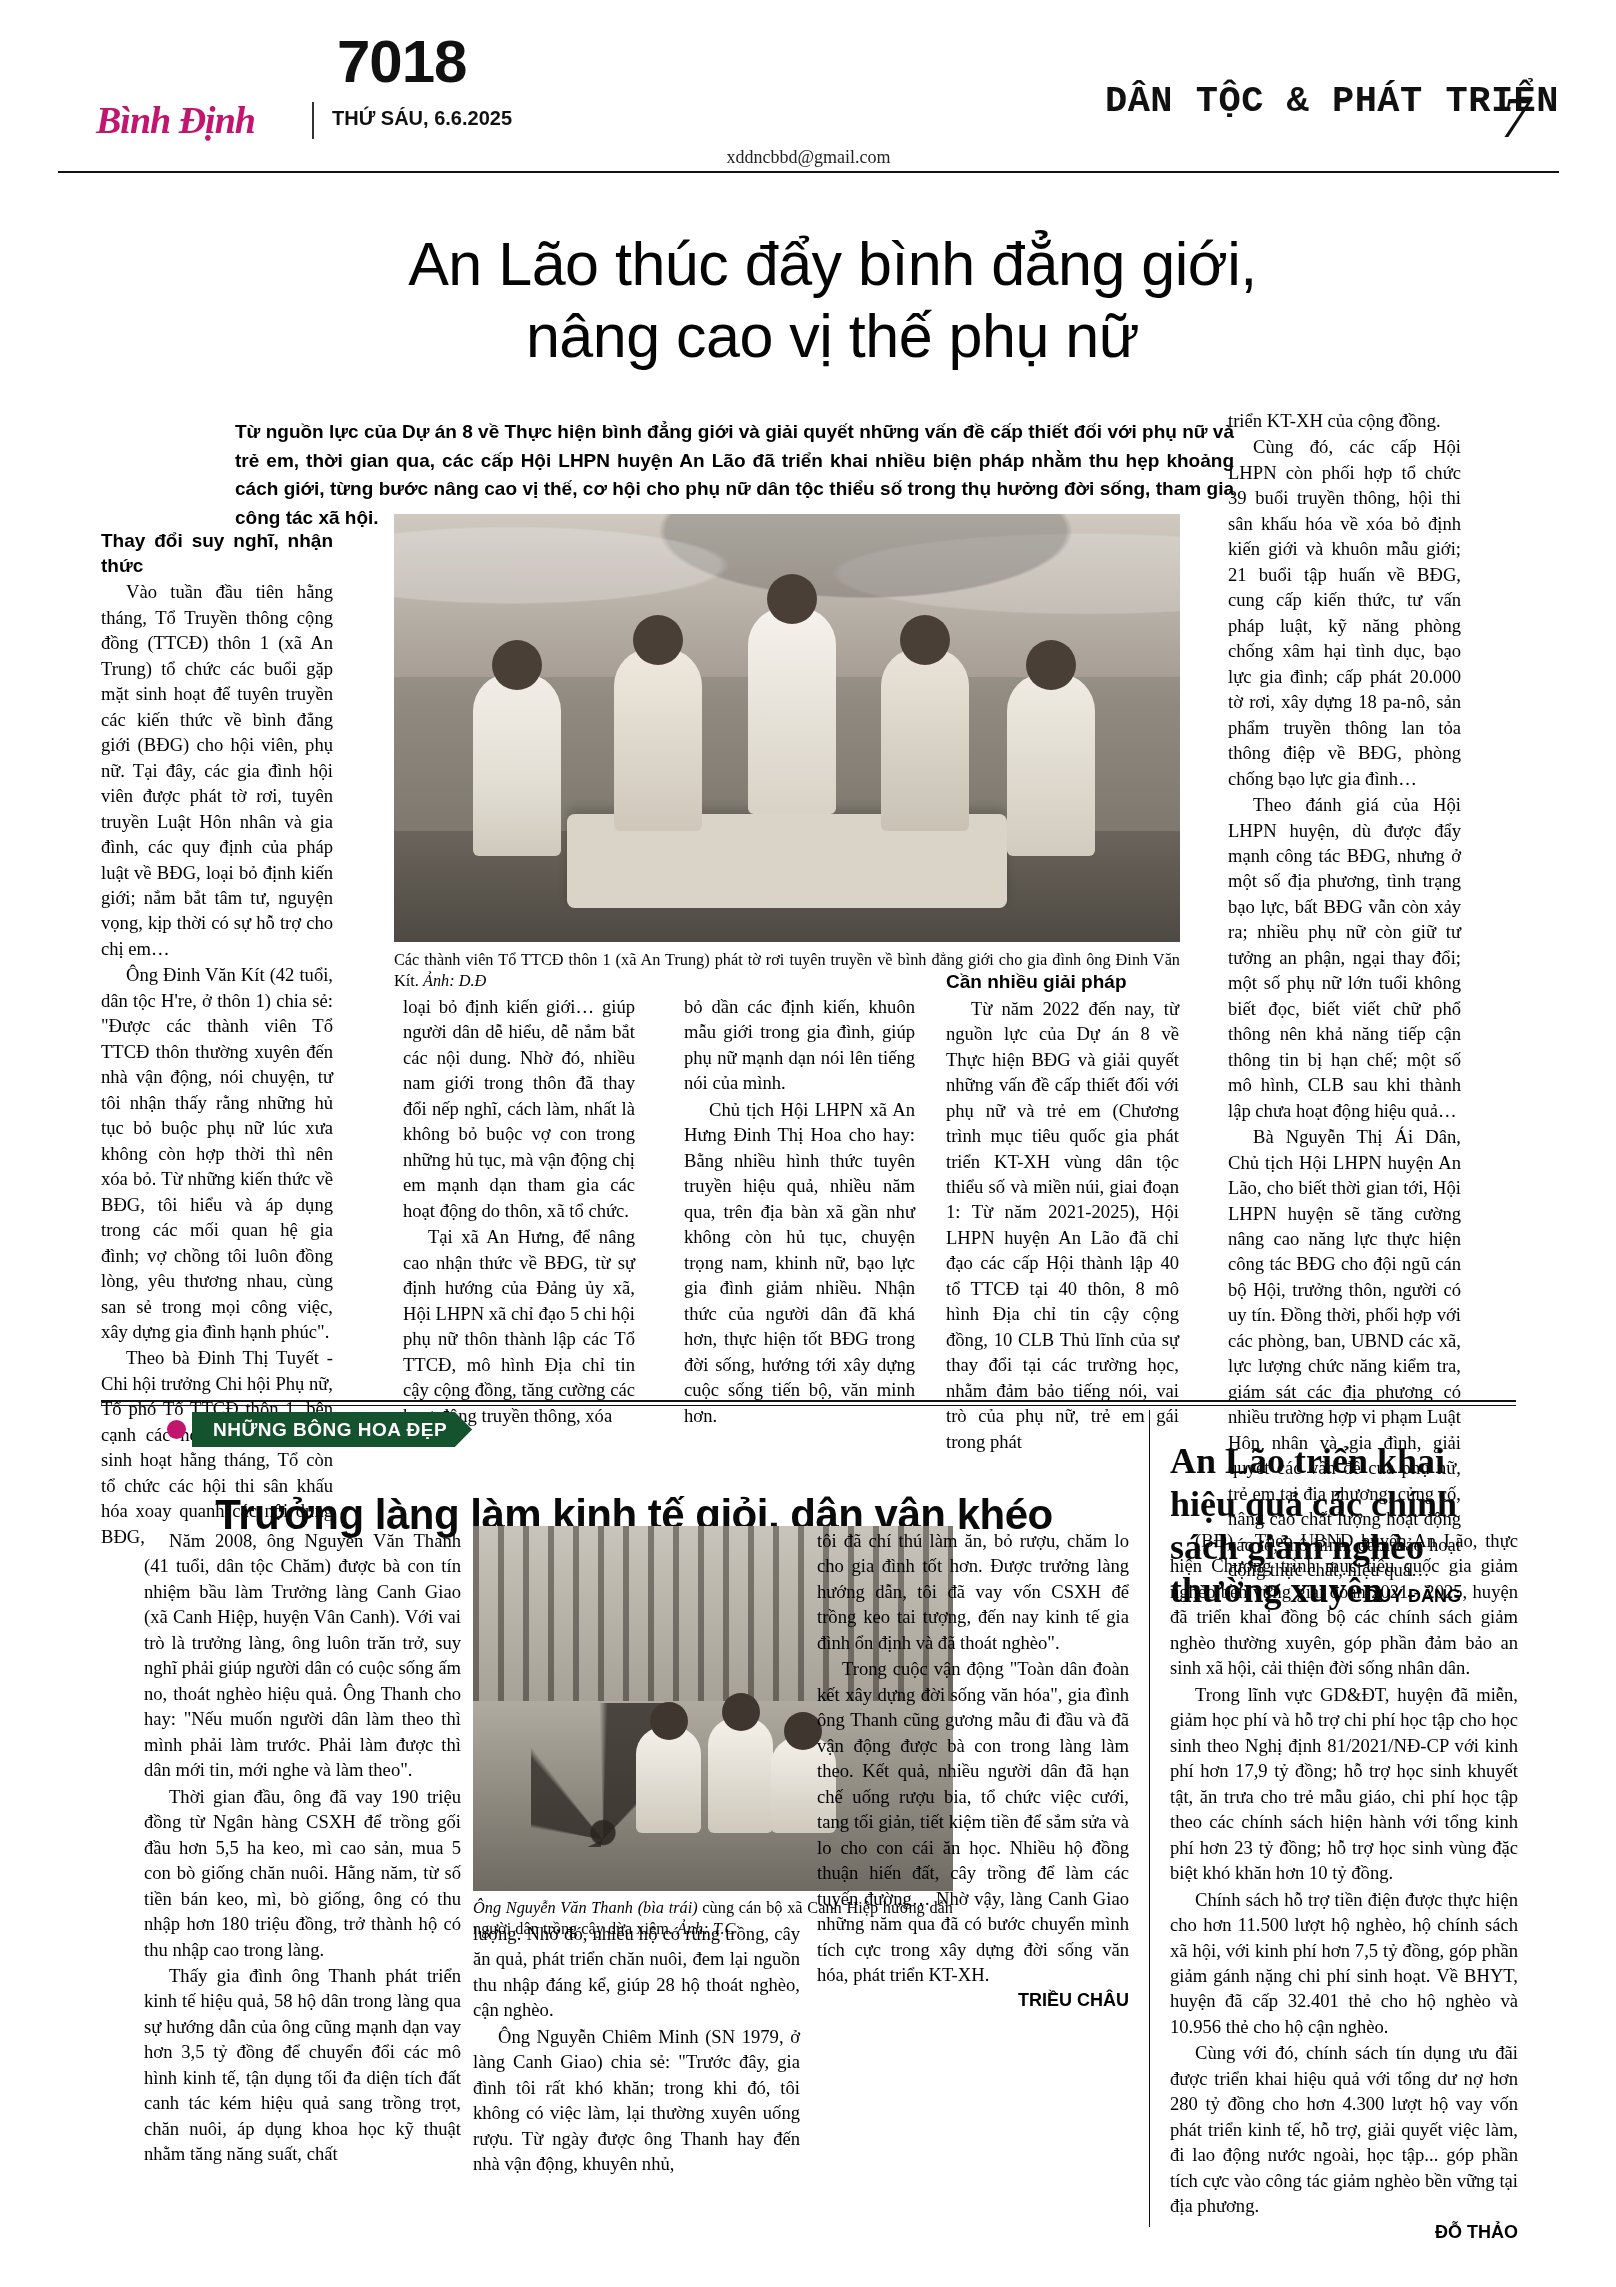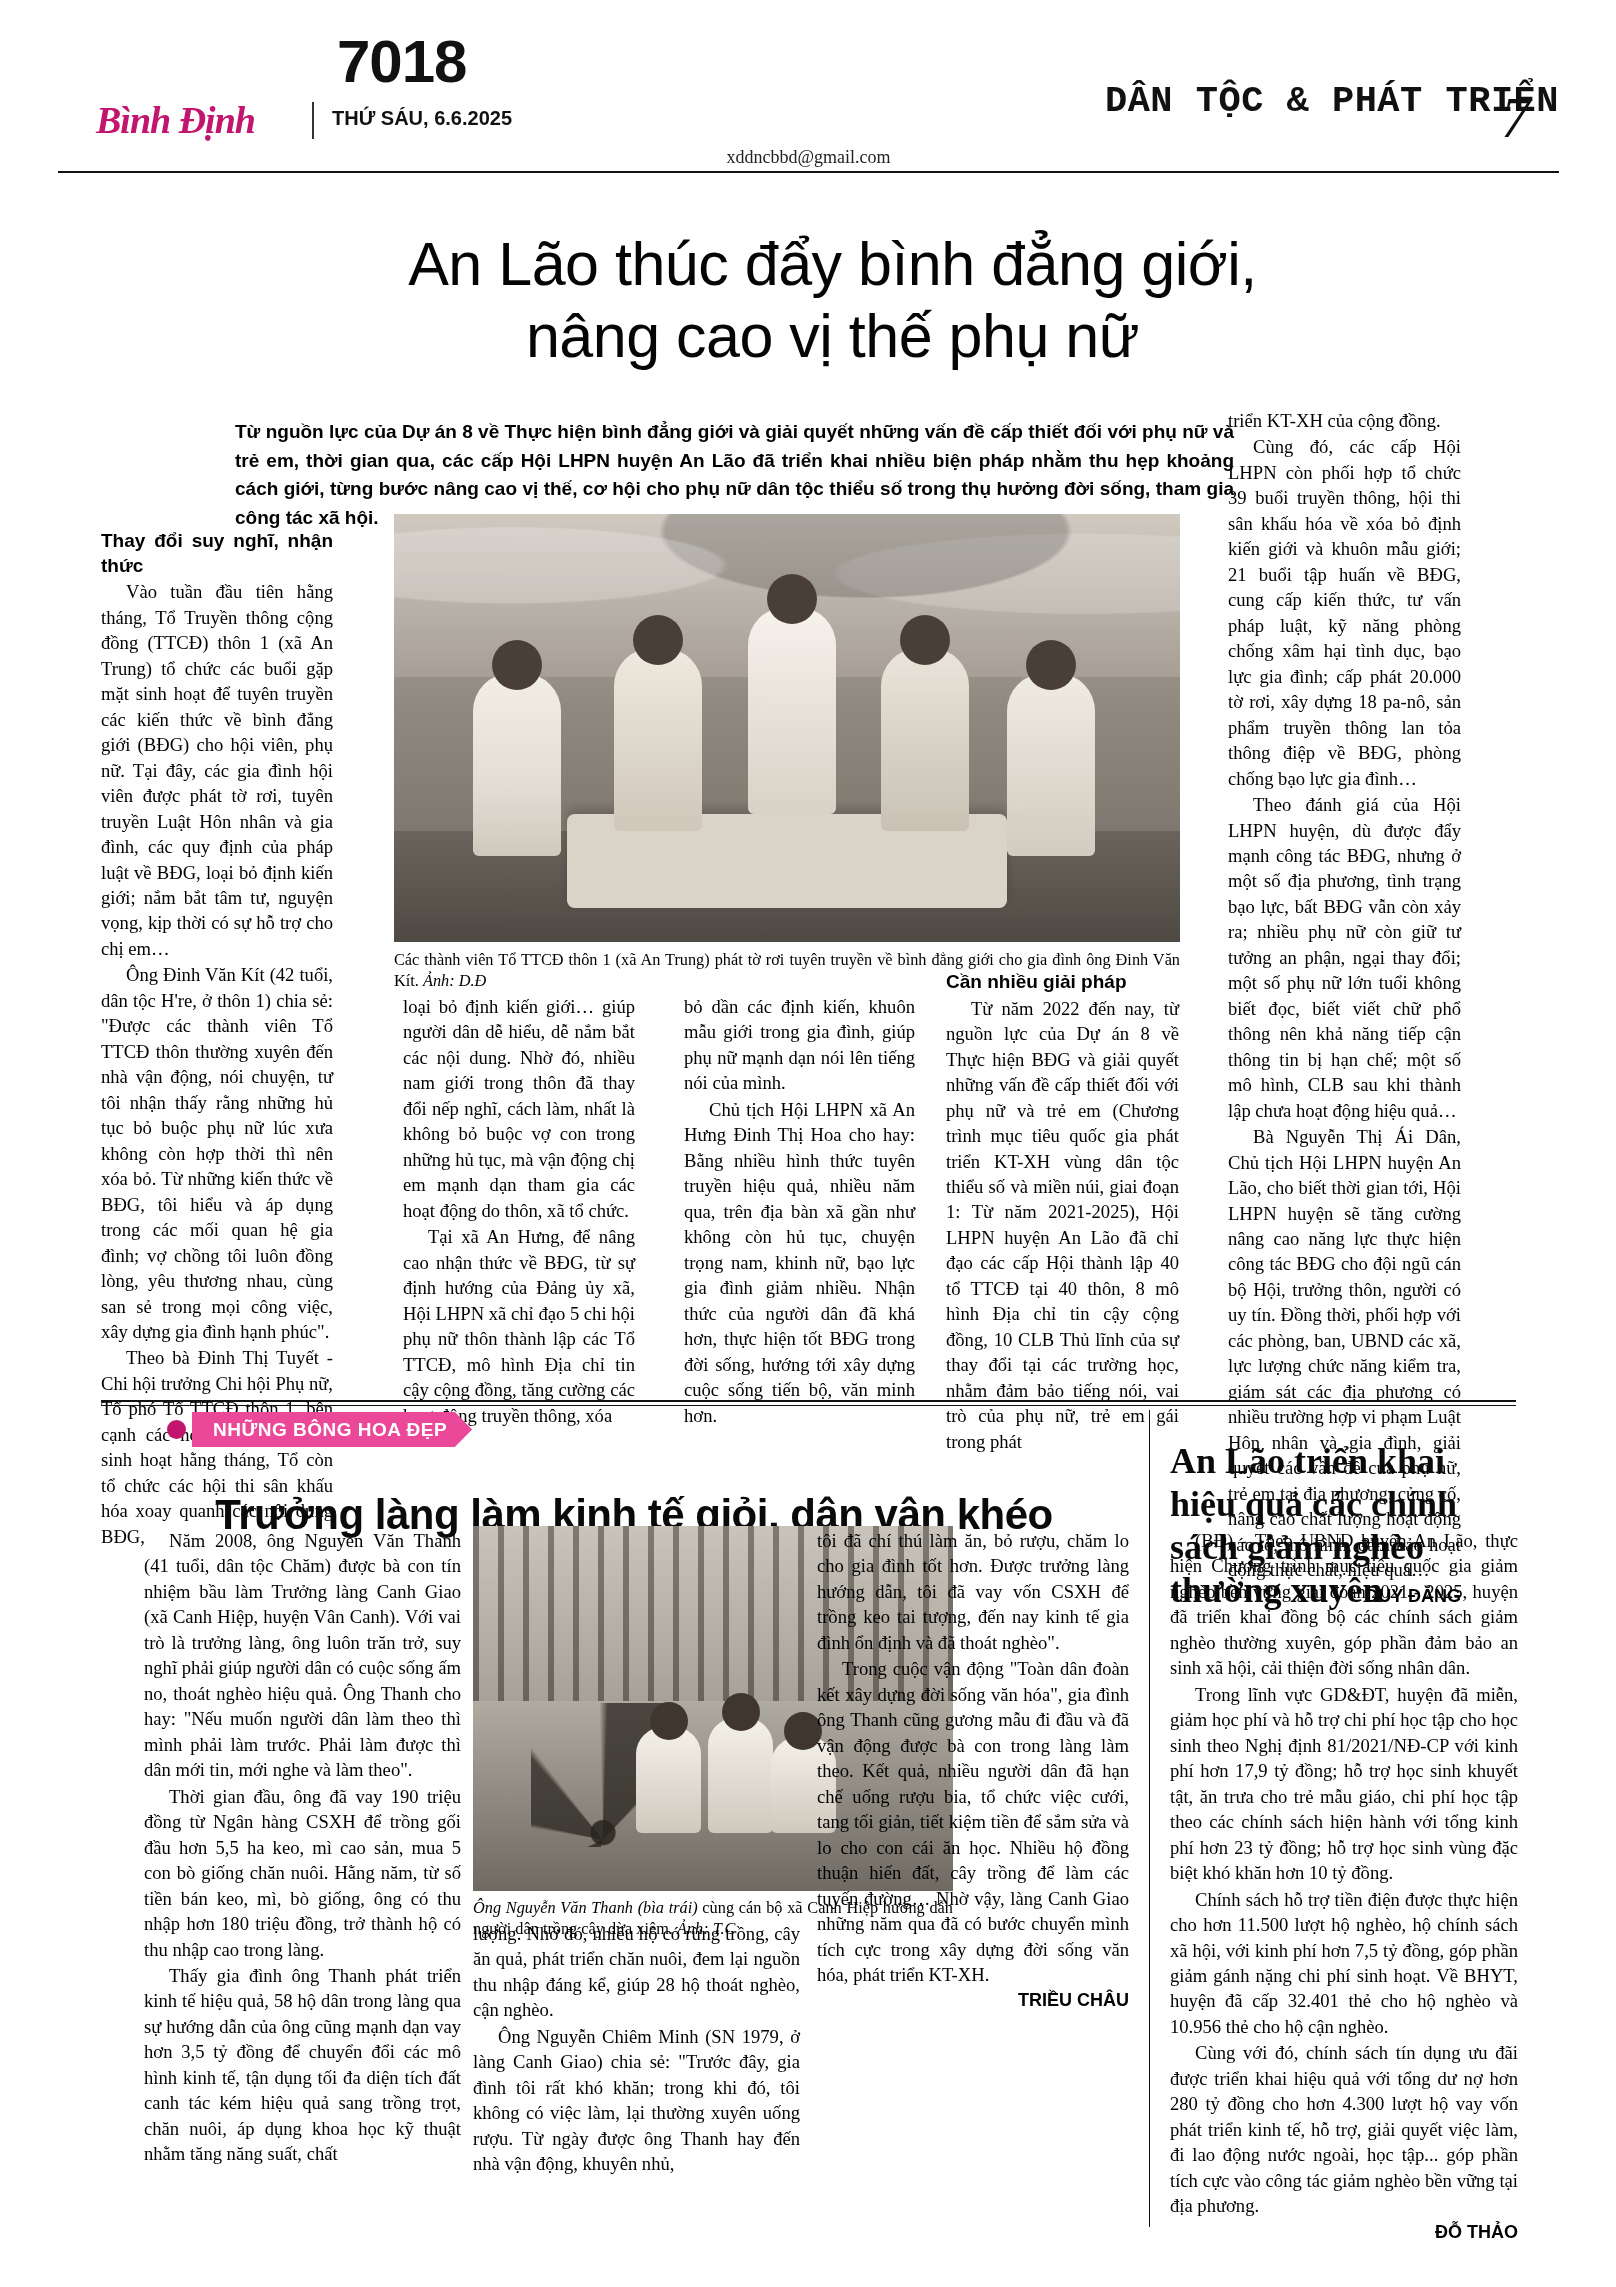--- a/index.html
+++ b/index.html
@@ -220,21 +220,21 @@
     position: absolute;
     left: 101px; right: 101px; top: 1405px;
     height: 1px; background: #111;
   }
 
   
   .rubric {
     position: absolute;
     left: 192px; top: 1412px;
     height: 35px;
-    background: #ec4899;
+    background: #14532d;
     color: #fff;
     font-family: "Liberation Sans", sans-serif;
     font-weight: bold;
     font-size: 19px;
     letter-spacing: 0.5px;
     padding: 0 25px 0 21px;
     line-height: 35px;
     clip-path: polygon(0 0, calc(100% - 17.3px) 0, 100% 50%, calc(100% - 17.3px) 100%, 0 100%);
   }
   .rubric-dot {

